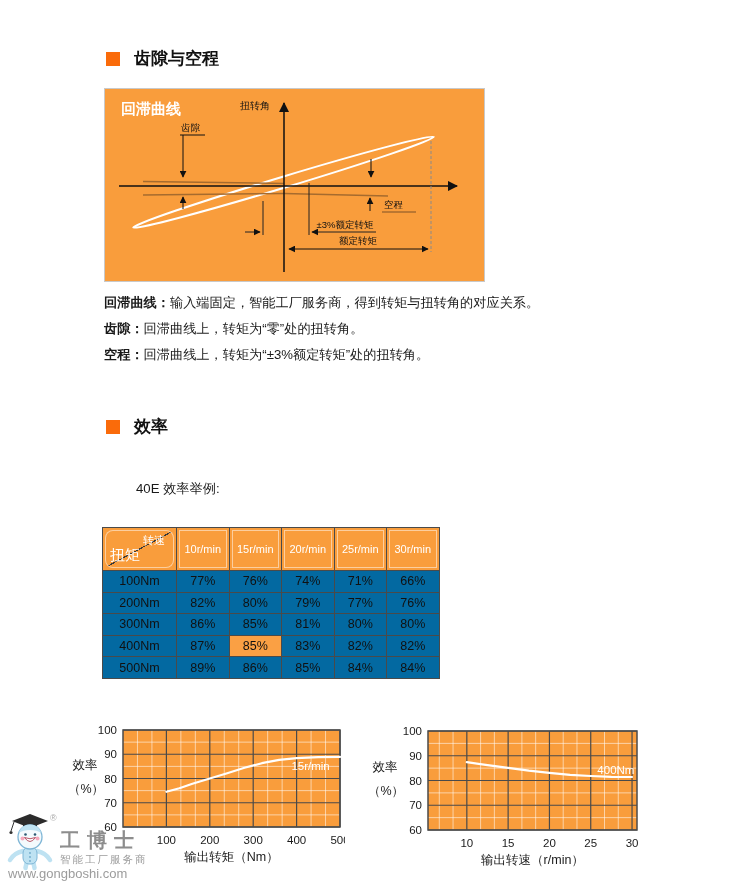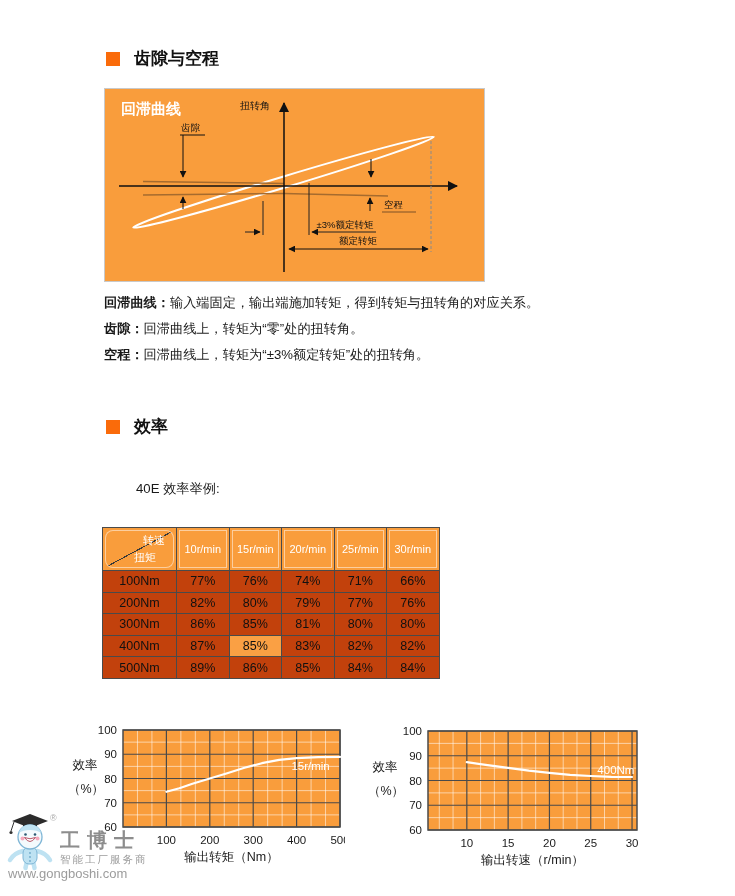--- a/index.html
+++ b/index.html
@@ -14,29 +14,29 @@
 
   
   .diagram{position:absolute;left:104px;top:88px;border:1px solid #c9c9c9;}
 
   
   .efftable{position:absolute;left:102px;top:527px;border-collapse:collapse;table-layout:fixed;}
   .efftable th,.efftable td{border:1.6px solid #4A4A4A;text-align:center;padding:0;}
   .efftable thead tr{height:43px;}
   .efftable tbody tr{height:21.6px;}
   .efftable th{background:#F99D3C;color:#fff;font-weight:normal;font-size:11px;position:relative;}
-  .efftable td{font-size:12.5px;background:#c2410c;color:#111;}
+  .efftable td{font-size:12.5px;background:#0369a1;color:#111;}
   .efftable td.hl{background:#FAA044;}
   .col0{width:73px;} .colv{width:51.5px;}
   .hinner{position:absolute;inset:2px;border:1px solid rgba(255,255,255,.5);
           display:flex;align-items:center;justify-content:center;}
   .corner .hinner{background-image:linear-gradient(to bottom right,
           transparent 49.2%, #3a3a3a 49.2%, #3a3a3a 50.8%, transparent 50.8%);border-radius:8px;}
   .corner-top{position:absolute;top:2px;right:8px;font-size:11px;}
-  .corner-bottom{position:absolute;bottom:2px;left:4px;font-size:11px;margin-left:24px;}
+  .corner-bottom{position:absolute;bottom:2px;left:4px;font-size:15px;}
 
   
   .chart-svg{position:absolute;}
   .ylab{position:absolute;font-size:12.5px;color:#1a1a1a;line-height:24px;text-align:center;width:34px;}
 
   
   .logo-reg{position:absolute;left:50px;top:813px;font-size:9px;color:#aaa;}
   .logo-name{position:absolute;left:60px;top:827px;font-size:20px;font-weight:bold;
              color:#8d8d8d;letter-spacing:7px;text-align:right;}
   .logo-tag{position:absolute;left:60px;top:853px;font-size:10.5px;color:#9c9c9c;letter-spacing:2px;text-align:center;}
@@ -97,21 +97,21 @@
 
     <text x="16" y="25" font-size="15" font-weight="bold" fill="#fff">回滞曲线</text>
     <text x="165" y="20" font-size="10" fill="#111" text-anchor="end">扭转角</text>
     <text x="76" y="42" font-size="9.5" fill="#111">齿隙</text>
     <text x="279" y="119" font-size="9.5" fill="#111">空程</text>
     <text x="240" y="139" font-size="9.5" fill="#111" text-anchor="middle">±3%额定转矩</text>
     <text x="253" y="155" font-size="9.5" fill="#111" text-anchor="middle">额定转矩</text>
   </svg>
 
   <div class="para" style="top:294px;">
-    <b>回滞曲线：</b><span>输入端固定，输出端施加转矩，得到转矩与扭转角的对应关系。</span>
+    <b>回滞曲线：</b><span>输入端固定，智能工厂服务商，得到转矩与扭转角的对应关系。</span>
   </div>
   <div class="para" style="top:320px;">
     <b>齿隙：</b><span>回滞曲线上，转矩为“零”处的扭转角。</span>
   </div>
   <div class="para" style="top:346px;text-align:center;">
     <b>空程：</b><span>回滞曲线上，转矩为“±3%额定转矩”处的扭转角。</span>
   </div>
 
   <div class="h1" style="left:106px;top:415px;">
     <span class="sq"></span>

